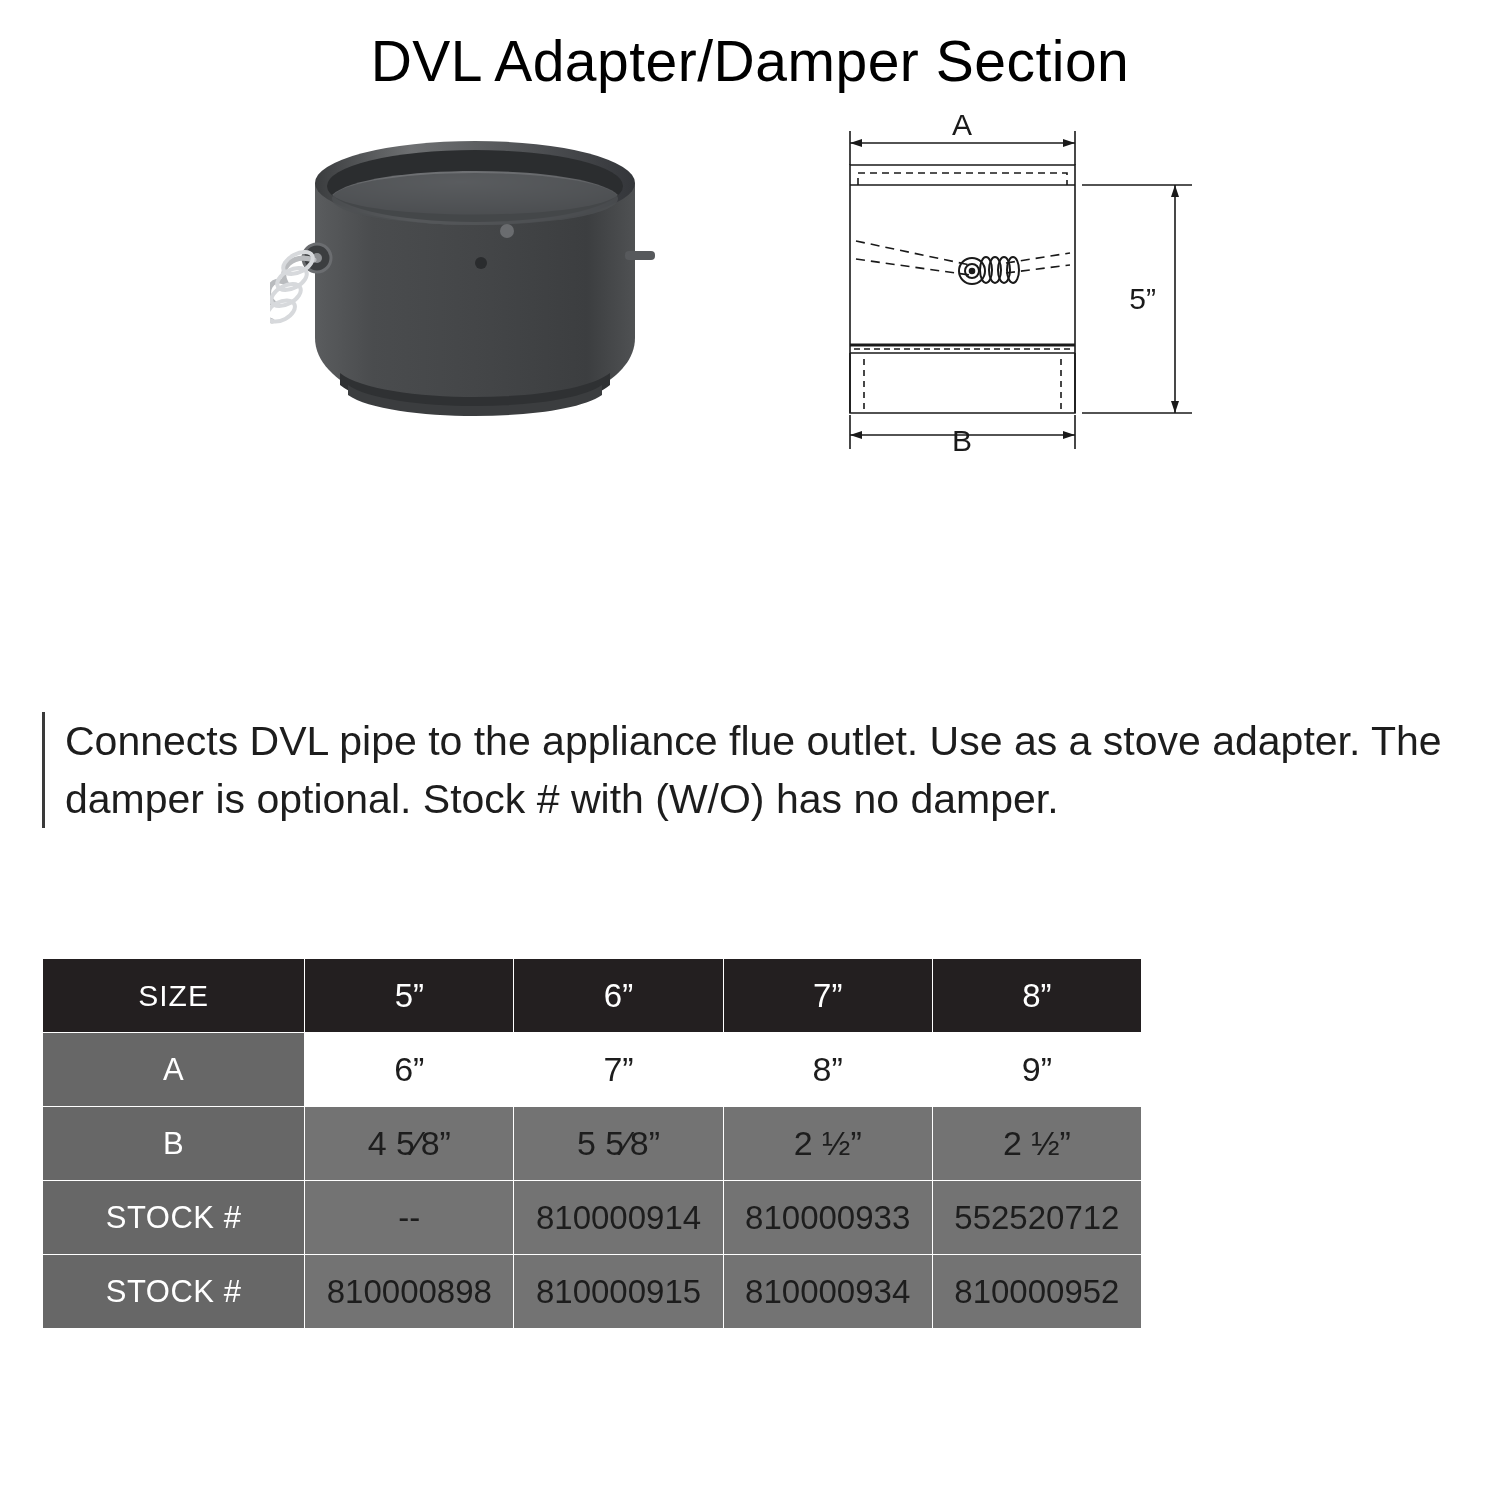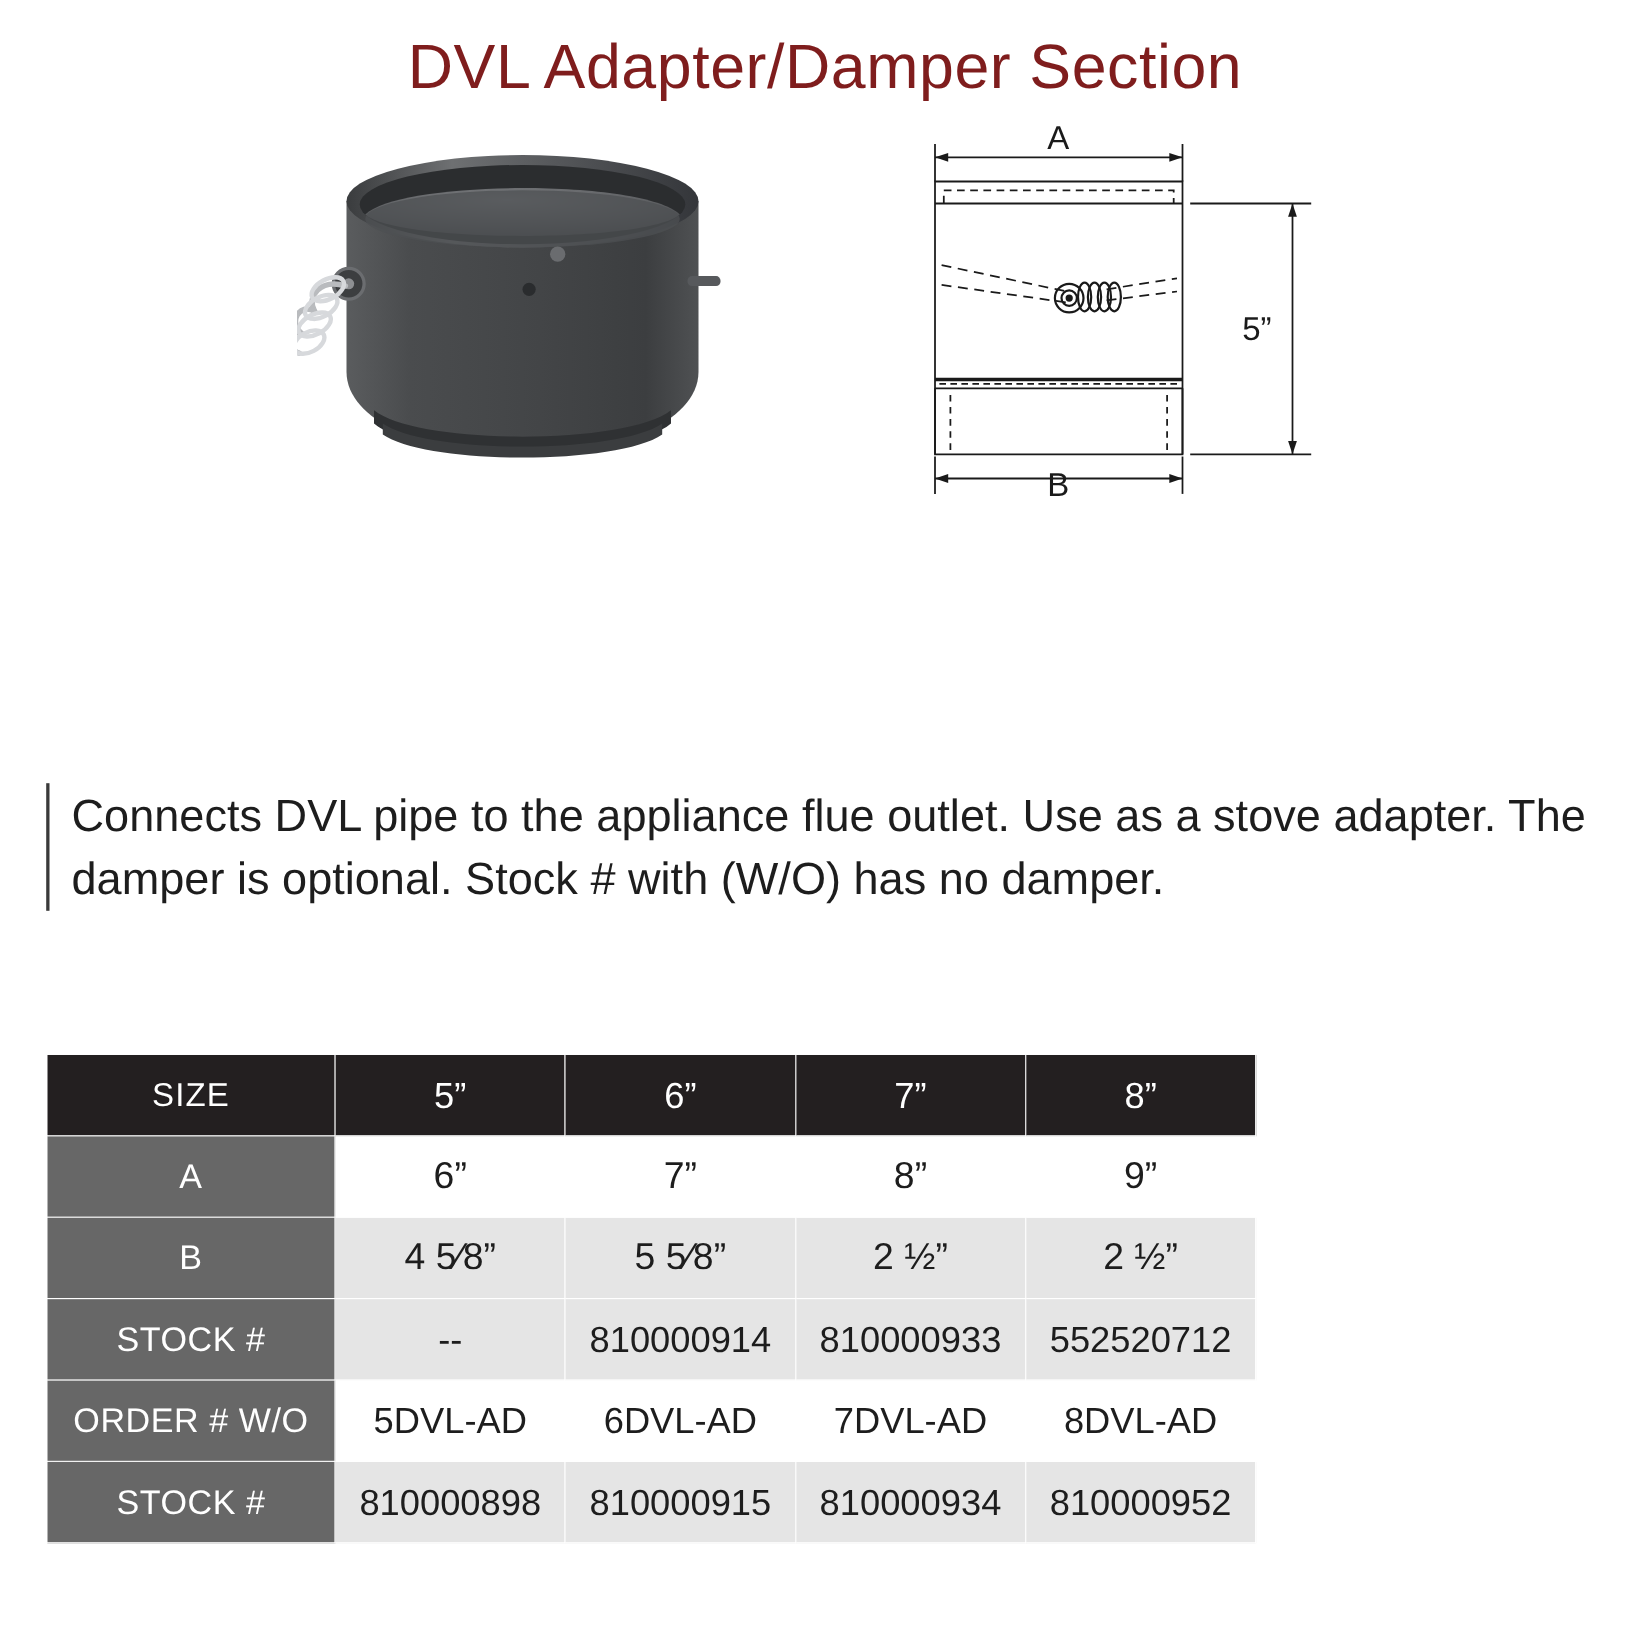--- a/index.html
+++ b/index.html
@@ -13,21 +13,21 @@
     font-family: "Liberation Sans", sans-serif;
     color: #2b2b2b;
     position: relative;
     overflow: hidden;
   }
 
   
   .title {
     text-align: center;
     font-size: 57px;
-    color: #7f1d1d;
+    color: #000000;
     font-weight: 400;
     letter-spacing: 0.5px;
     padding-top: 30px;
     line-height: 1.1;
   }
 
   
   .figures {
     position: relative;
     height: 430px;
@@ -110,21 +110,21 @@
     background: #676767;
     color: #ffffff;
     font-size: 31px;
     letter-spacing: 0.5px;
   }
   .cell-light {
     background: #ffffff;
     color: #1d1d1d;
   }
   .cell-grey {
-    background: #e5e5e5;
+    background: #737373;
     color: #1d1d1d;
   }
   .dim-txt { font-size: 34px; }
 </style>
 </head>
 <body>
 
 <div class="title">DVL Adapter/Damper Section</div>
 
 <div class="figures">
@@ -281,27 +281,20 @@
         <td class="cell-grey dim-txt">2 ½”</td>
       </tr>
       <tr>
         <td class="row-label">STOCK #</td>
         <td class="cell-grey">--</td>
         <td class="cell-grey">810000914</td>
         <td class="cell-grey">810000933</td>
         <td class="cell-grey">552520712</td>
       </tr>
       <tr>
-        <td class="row-label">ORDER # W/O</td>
-        <td class="cell-light">5DVL-AD</td>
-        <td class="cell-light">6DVL-AD</td>
-        <td class="cell-light">7DVL-AD</td>
-        <td class="cell-light">8DVL-AD</td>
-      </tr>
-      <tr>
         <td class="row-label">STOCK #</td>
         <td class="cell-grey">810000898</td>
         <td class="cell-grey">810000915</td>
         <td class="cell-grey">810000934</td>
         <td class="cell-grey">810000952</td>
       </tr>
     </tbody>
   </table>
 </div>
 

